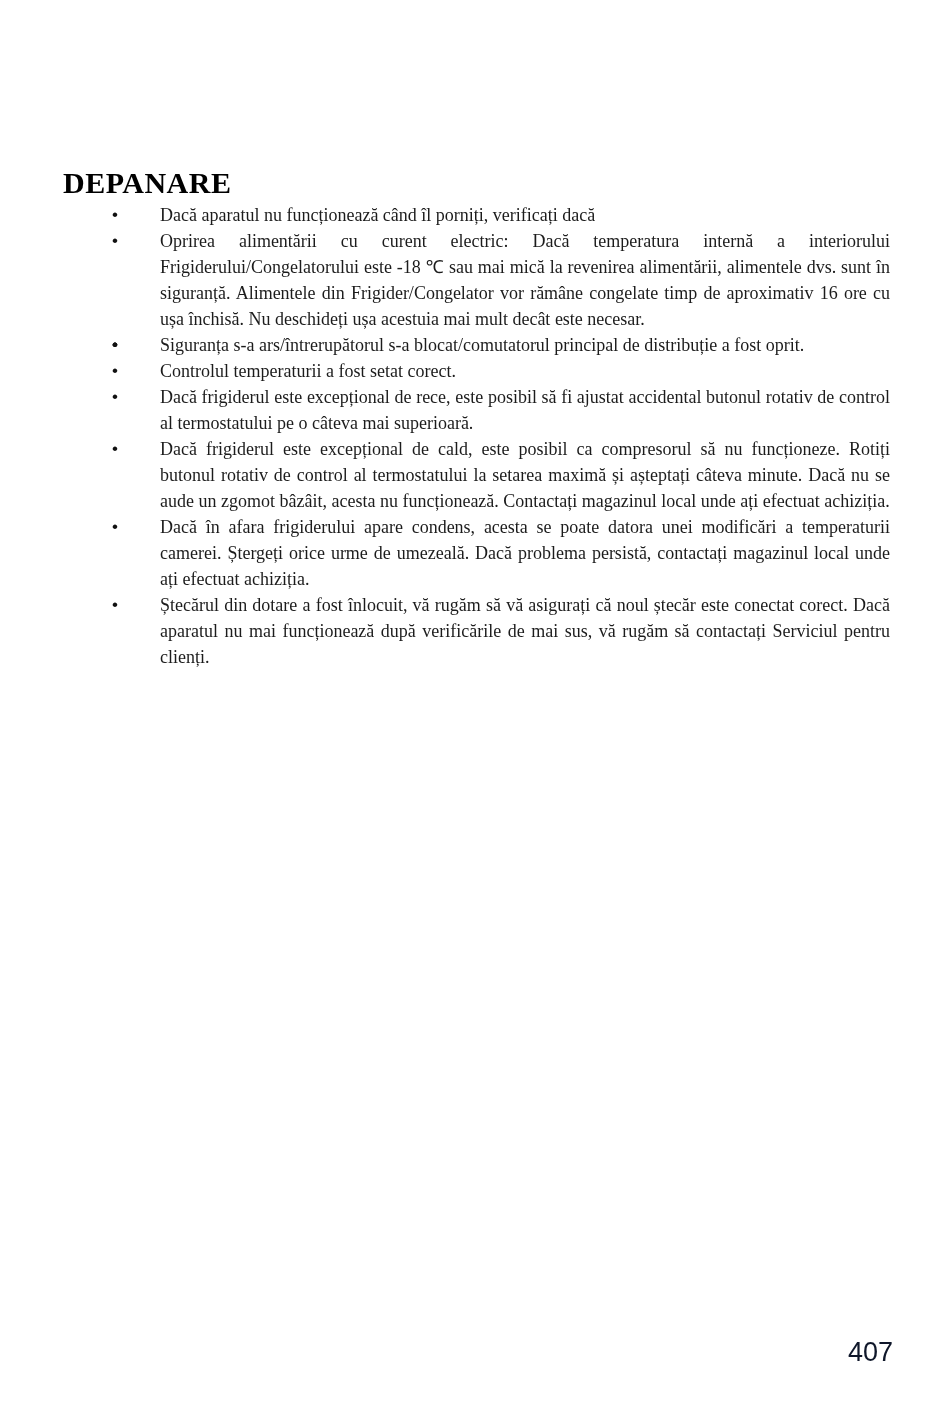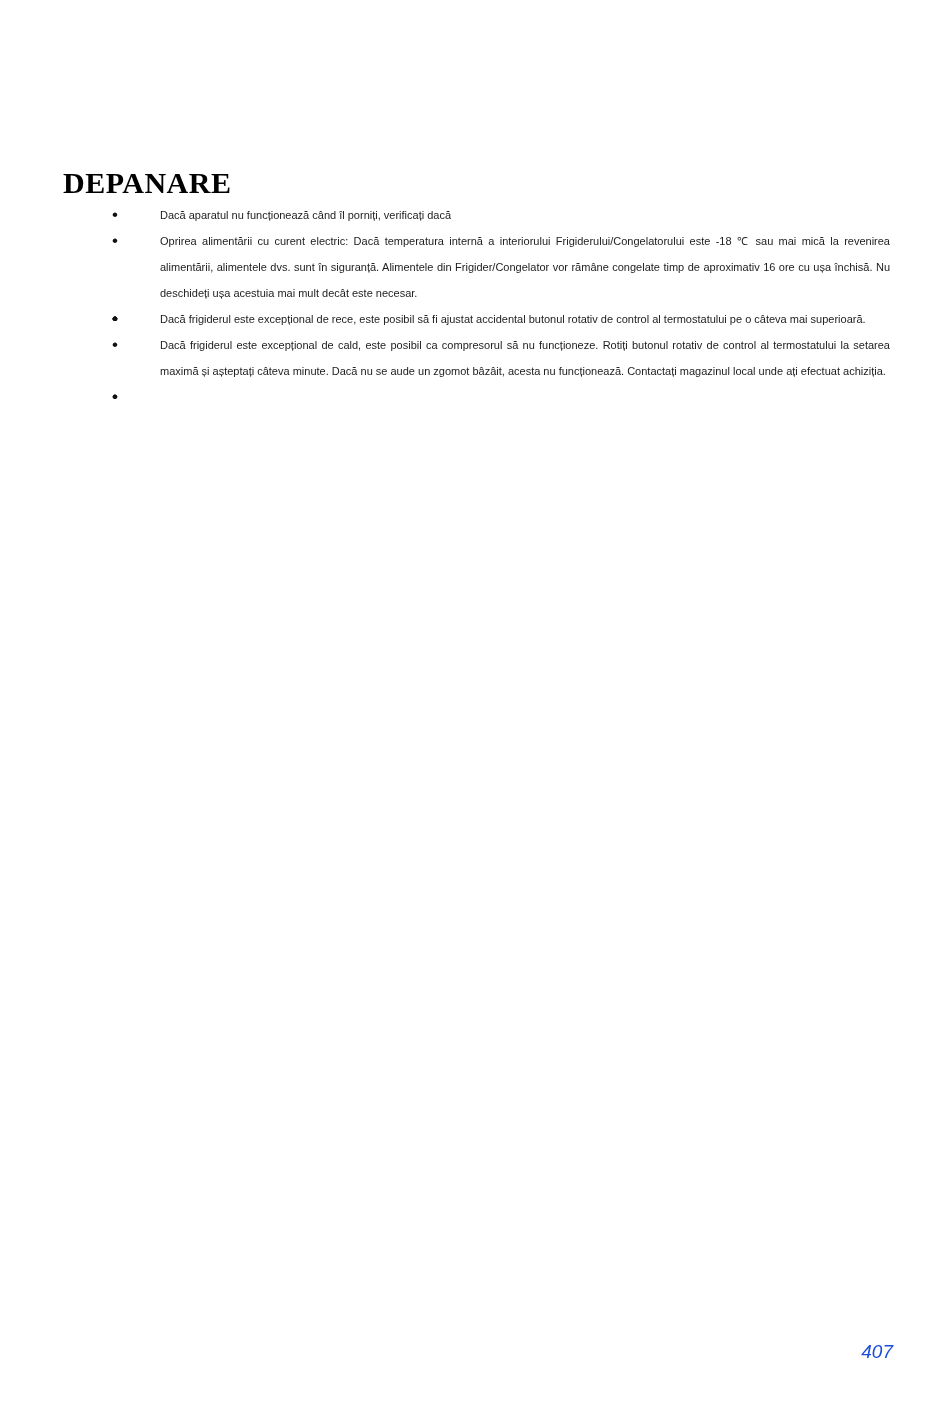--- a/index.html
+++ b/index.html
@@ -49,33 +49,33 @@
     top: 0;
     width: 20px;
     font-size: 17px;
     line-height: 26px;
     color: #111111;
   }
   .item-text {
     display: block;
     margin-left: 160px;
     margin-right: 60px;
-    font-size: 11px;
+    font-size: 18px;
     line-height: 26px;
     text-align: justify;
     color: #1c1c1c;
+    font-family: Liberation Serif, serif;
   }
   .page-number {
     position: absolute;
     top: 1336px;
     right: 57px;
-    font-size: 19px;
+    font-size: 27px;
     line-height: 32px;
-    color: #1d4ed8;
-    font-style: italic;
+    color: #0f172a;
   }
 </style>
 </head>
 <body>
 
 <div class="page">
 
   <h1 class="page-title">DEPANARE</h1>
 
   <ul class="bullet-list">
@@ -88,35 +88,39 @@
       <span class="item-text">Oprirea alimentării cu curent electric: Dacă temperatura internă a interiorului Frigiderului/Congelatorului este -18 ℃ sau mai mică la revenirea alimentării, alimentele dvs. sunt în siguranță. Alimentele din Frigider/Congelator vor rămâne congelate timp de aproximativ 16 ore cu ușa închisă. Nu deschideți ușa acestuia mai mult decât este necesar.</span>
     </li>
     <li>
       <span class="bullet-marker">•</span>
     </li>
     <li>
       <span class="bullet-marker">•</span>
     </li>
     <li>
       <span class="bullet-marker">•</span>
+      <span class="item-text">Siguranța s-a ars/întrerupătorul s-a blocat/comutatorul principal de distribuție a fost oprit.</span>
     </li>
     <li>
       <span class="bullet-marker">•</span>
+      <span class="item-text">Controlul temperaturii a fost setat corect.</span>
     </li>
     <li>
       <span class="bullet-marker">•</span>
       <span class="item-text">Dacă frigiderul este excepțional de rece, este posibil să fi ajustat accidental butonul rotativ de control al termostatului pe o câteva mai superioară.</span>
     </li>
     <li>
       <span class="bullet-marker">•</span>
       <span class="item-text">Dacă frigiderul este excepțional de cald, este posibil ca compresorul să nu funcționeze. Rotiți butonul rotativ de control al termostatului la setarea maximă și așteptați câteva minute. Dacă nu se aude un zgomot bâzâit, acesta nu funcționează. Contactați magazinul local unde ați efectuat achiziția.</span>
     </li>
     <li>
       <span class="bullet-marker">•</span>
+      <span class="item-text">Dacă în afara frigiderului apare condens, acesta se poate datora unei modificări a temperaturii camerei. Ștergeți orice urme de umezeală. Dacă problema persistă, contactați magazinul local unde ați efectuat achiziția.</span>
     </li>
     <li>
       <span class="bullet-marker">•</span>
+      <span class="item-text">Ștecărul din dotare a fost înlocuit, vă rugăm să vă asigurați că noul ștecăr este conectat corect. Dacă aparatul nu mai funcționează după verificările de mai sus, vă rugăm să contactați Serviciul pentru clienți.</span>
     </li>
   </ul>
 
   <div class="page-number">407</div>
 
 </div>
 
 </body></html>

